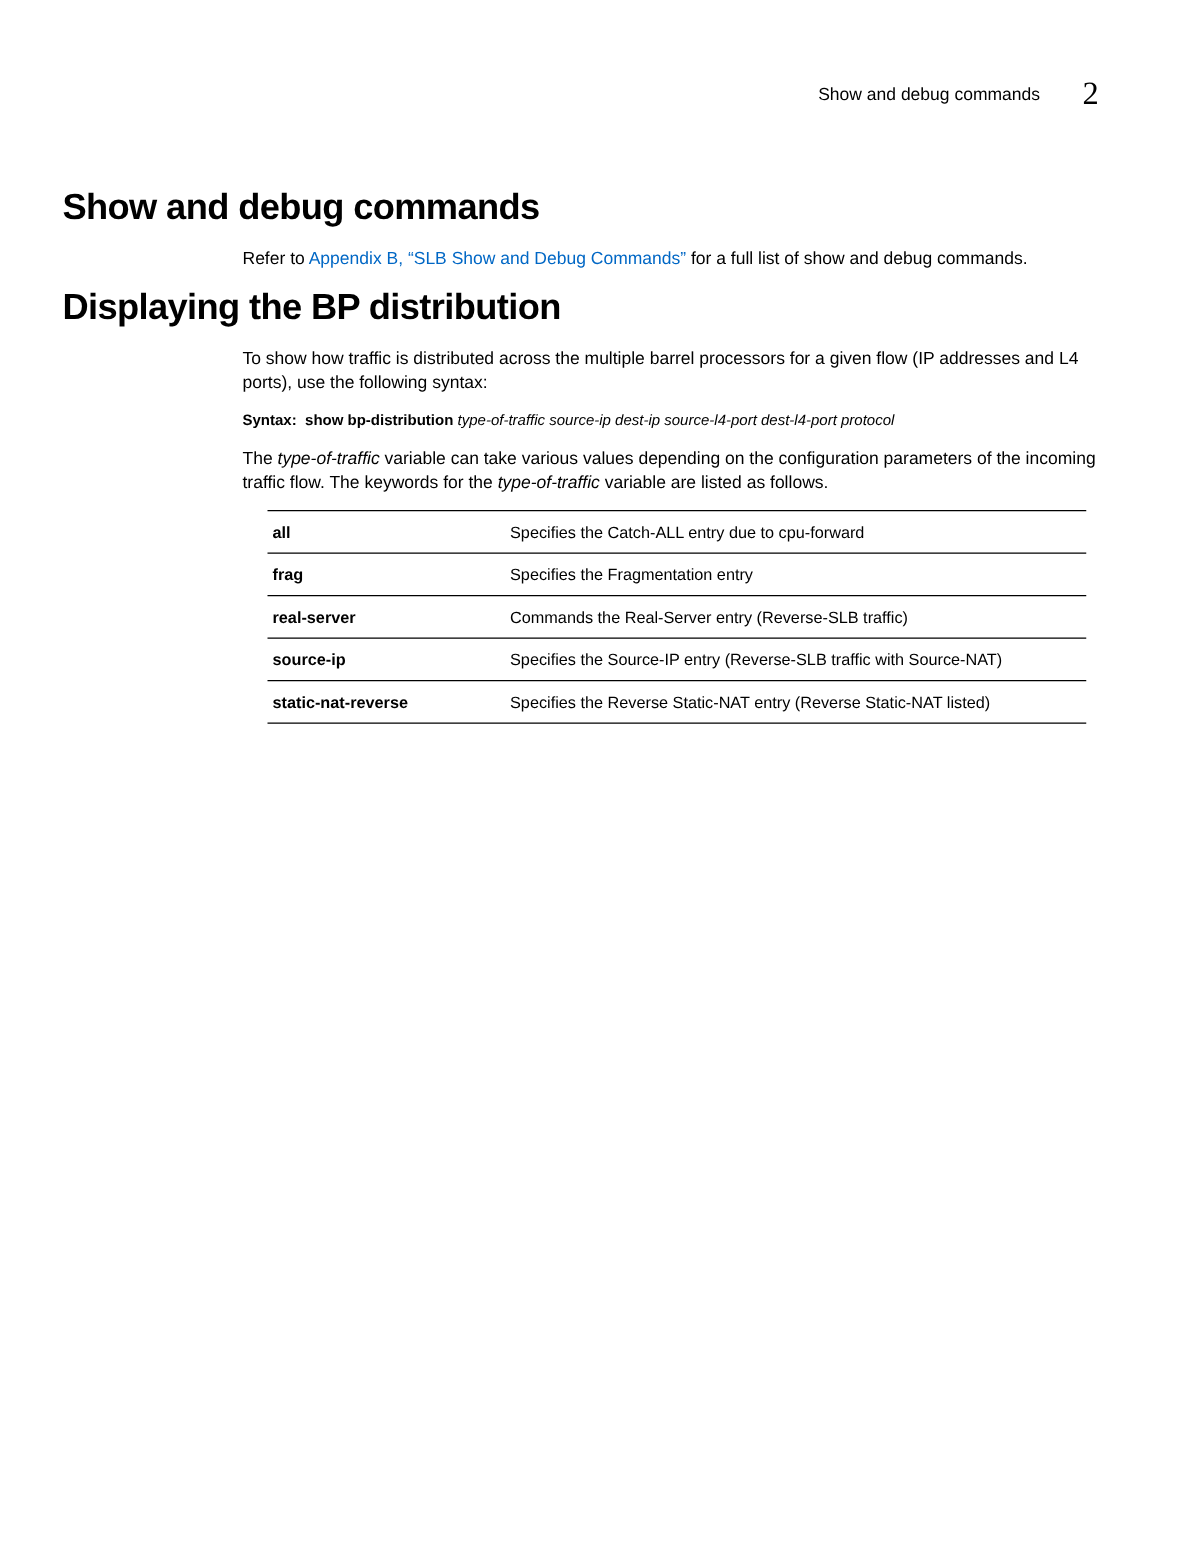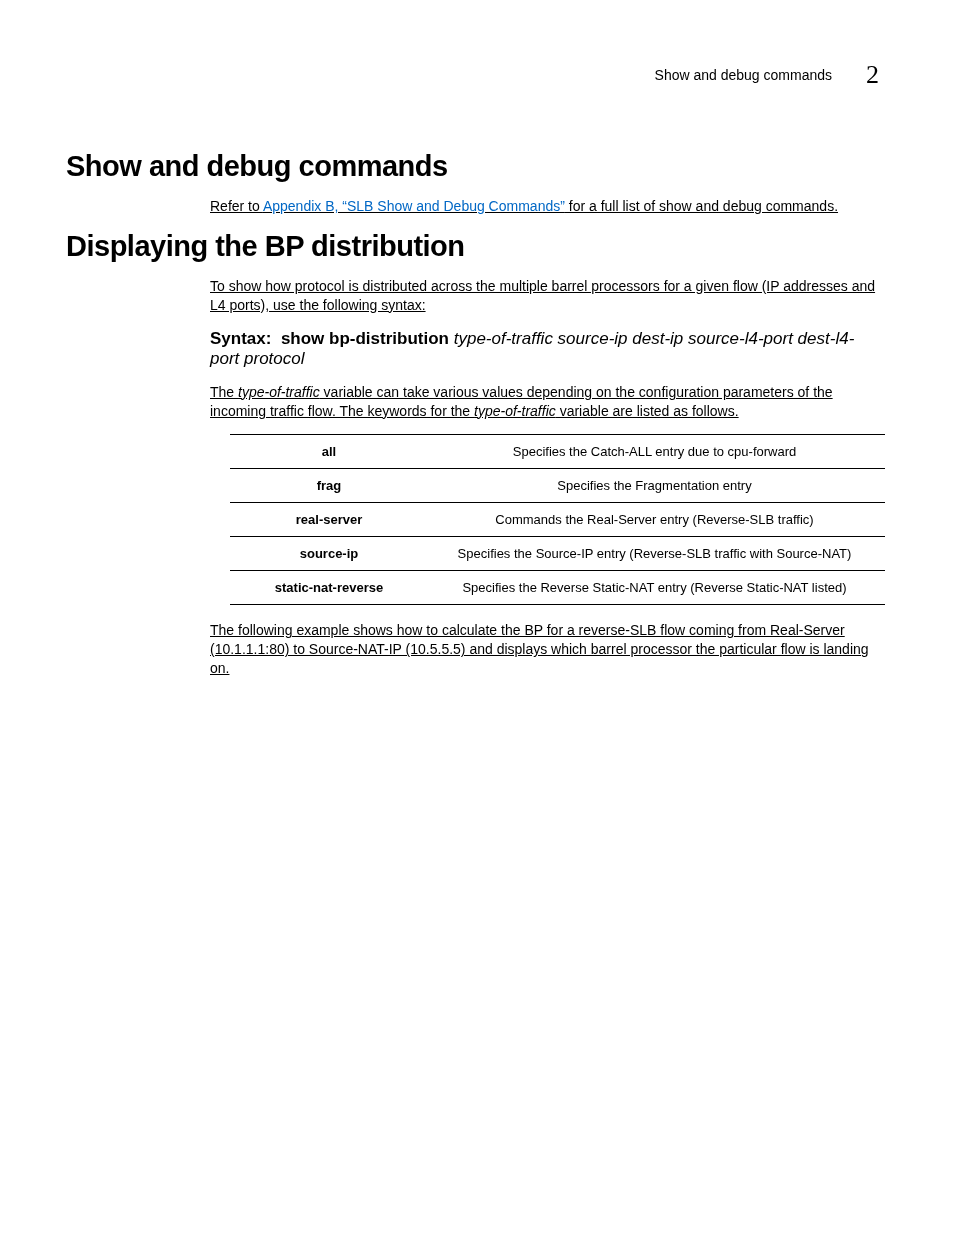--- a/index.html
+++ b/index.html
@@ -7,21 +7,21 @@
       padding: 0;
       background: #fff;
       font-family: Arial, Helvetica, sans-serif;
       color: #000;
     }
     .page {
       width: 954px;
       height: 1235px;
       position: relative;
       box-sizing: border-box;
-      padding: 60px 75px 0 66px;
+      padding: 60px 75px 0 50px;
     }
     .header-row {
       display: flex;
       justify-content: flex-end;
       align-items: center;
       margin-bottom: 60px;
       gap: 34px;
     }
     .header-text {
       font-size: 14px;
@@ -41,45 +41,43 @@
       letter-spacing: -0.5px;
     }
     .body-indent {
       margin-left: 144px;
       margin-right: 0;
     }
     p.body {
       font-size: 14px;
       line-height: 1.35;
       margin: 0 0 14px 0;
-      text-decoration: underline;
     }
     a.link {
       color: #0067c5;
       text-decoration: none;
     }
     .syntax-line {
-      font-size: 17px;
+      font-size: 12px;
       margin: 0 0 14px 0;
     }
     .syntax-line .bold {
       font-weight: bold;
     }
     .syntax-line .italic {
       font-style: italic;
     }
     .italic { font-style: italic; }
     .gap-top { margin-top: 36px; }
     table.params {
       border-collapse: collapse;
       width: 655px;
       margin-left: 20px;
       margin-top: 6px;
       margin-bottom: 16px;
-      text-align: center;
     }
     table.params td {
       padding: 9px 0;
       font-size: 13px;
       vertical-align: top;
     }
     table.params tr:first-child td {
       border-top: 1px solid #000;
     }
     table.params tr td {
@@ -108,21 +106,21 @@
 
   <div class="body-indent">
     <p class="body">
       <span>Refer to </span><a href="#" class="link">Appendix B, “SLB Show and Debug Commands”</a><span> for a full list of show and debug commands.</span>
     </p>
   </div>
 
   <h1 class="section gap-top">Displaying the BP distribution</h1>
 
   <div class="body-indent">
-    <p class="body">To show how protocol is distributed across the multiple barrel processors for a given flow (IP addresses and L4 ports), use the following syntax:</p>
+    <p class="body">To show how traffic is distributed across the multiple barrel processors for a given flow (IP addresses and L4 ports), use the following syntax:</p>
 
     <p class="syntax-line">
       <span class="bold">Syntax:</span>&nbsp;
       <span class="bold">show bp-distribution</span>
       <span class="italic">type-of-traffic source-ip dest-ip source-l4-port dest-l4-port protocol</span>
     </p>
 
     <p class="body">
       <span>The </span><span class="italic">type-of-traffic</span><span> variable can take various values depending on the configuration parameters of the incoming traffic flow. The keywords for the </span><span class="italic">type-of-traffic</span><span> variable are listed as follows.</span>
     </p>
@@ -145,16 +143,15 @@
           <td class="key">source-ip</td>
           <td class="desc">Specifies the Source-IP entry (Reverse-SLB traffic with Source-NAT)</td>
         </tr>
         <tr>
           <td class="key">static-nat-reverse</td>
           <td class="desc">Specifies the Reverse Static-NAT entry (Reverse Static-NAT listed)</td>
         </tr>
       </tbody>
     </table>
 
-    <p class="body">The following example shows how to calculate the BP for a reverse-SLB flow coming from Real-Server (10.1.1.1:80) to Source-NAT-IP (10.5.5.5) and displays which barrel processor the particular flow is landing on.</p>
   </div>
 
 </div>
 
 </body></html>

